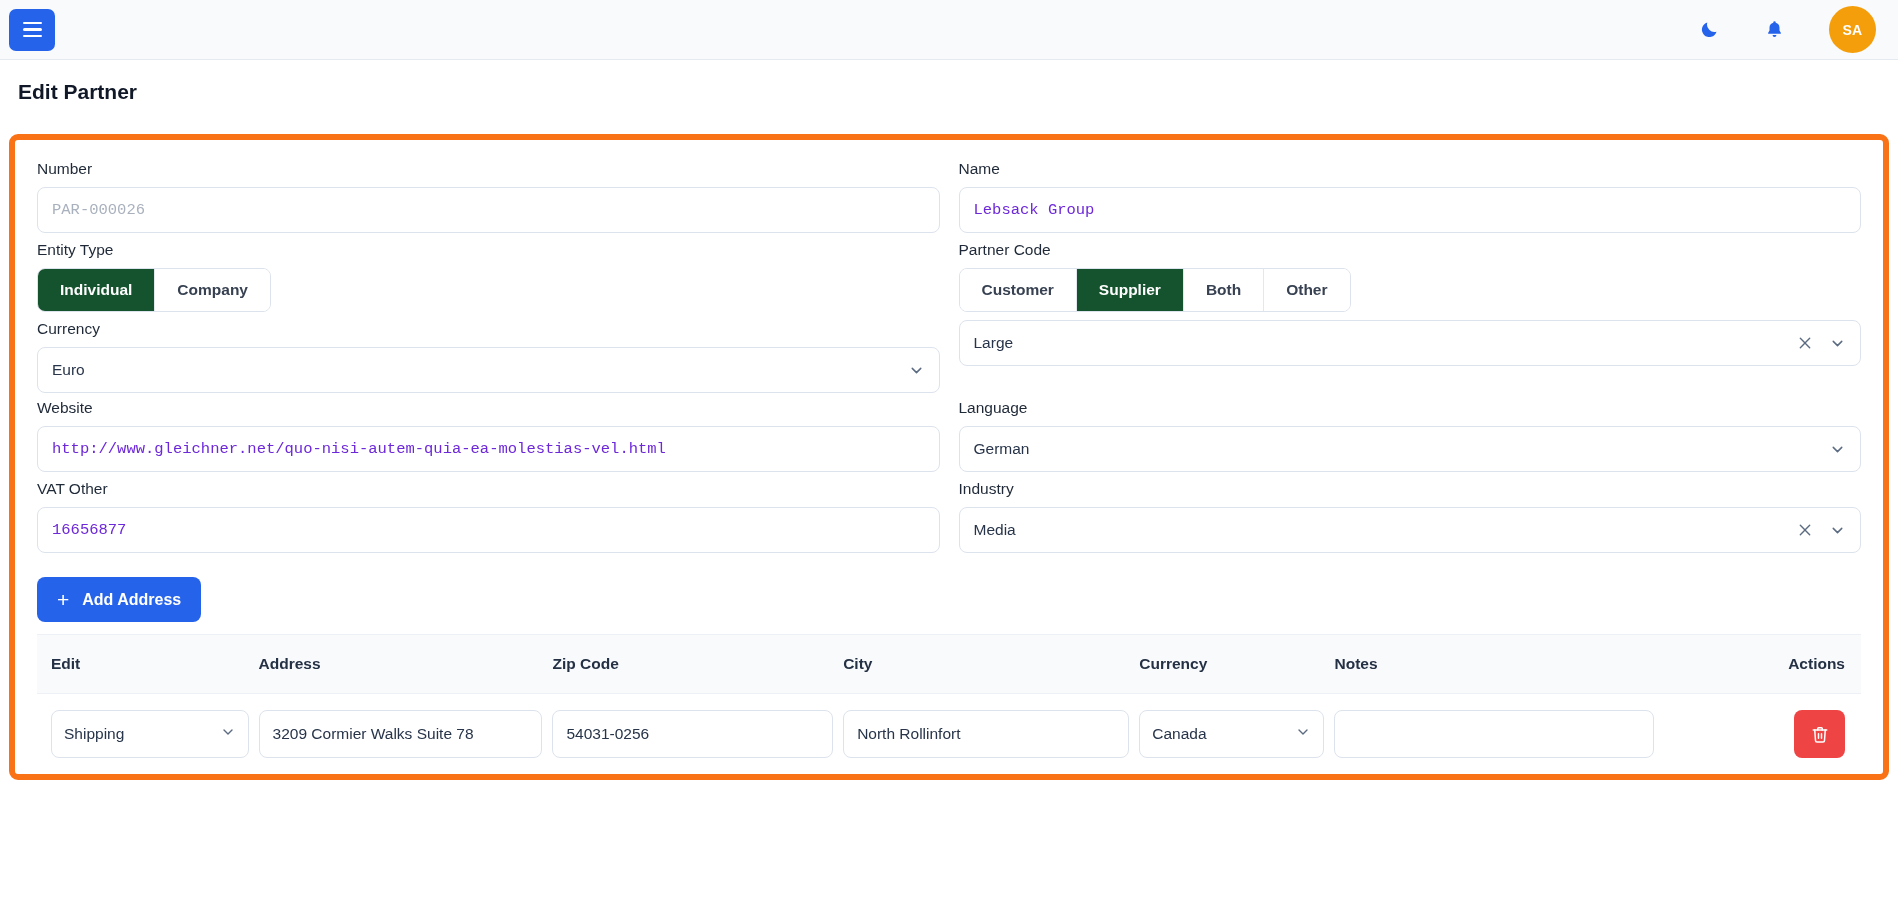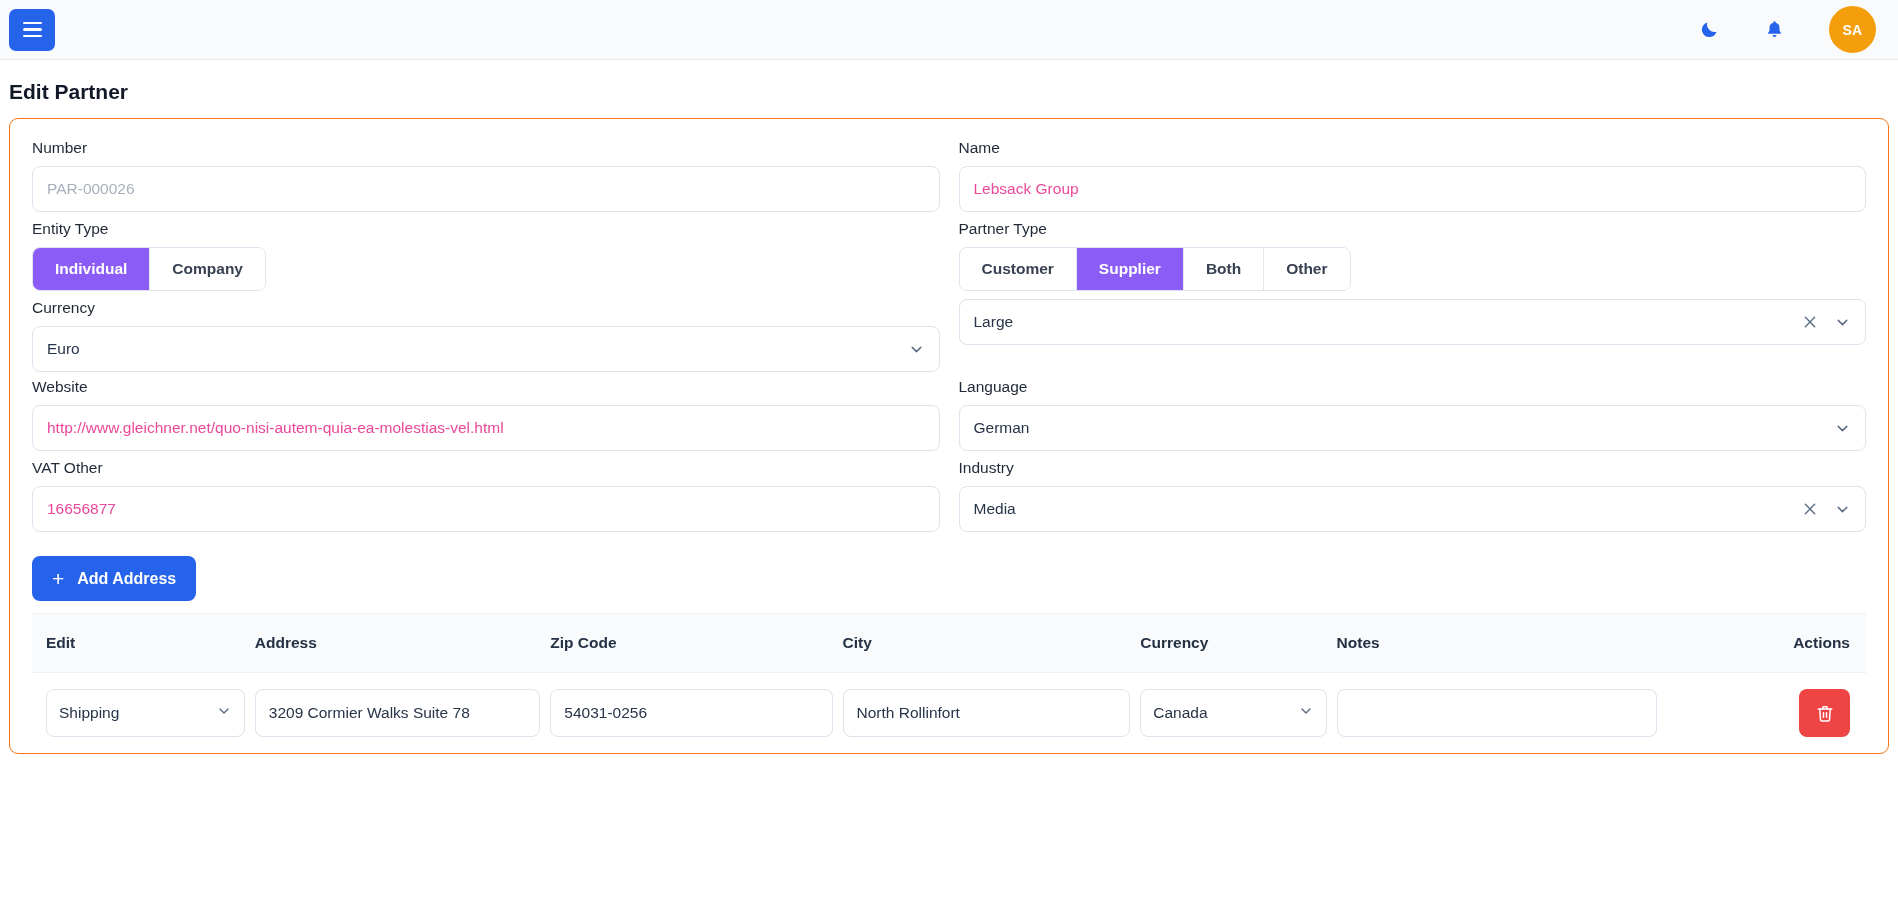--- a/index.html
+++ b/index.html
@@ -71,28 +71,28 @@
     justify-content: center;
     letter-spacing: .3px;
     cursor: pointer;
   }
 
   
   .page-title {
     font-size: 21px;
     font-weight: 700;
     color: #111827;
-    padding: 20px 0 14px 9px;
+    padding: 20px 0 14px 18px;
   }
 
   
   .card {
-    margin: 0 9px;
-    background: #ffffff;
-    border: 1px solid #f97316;
+    margin: 16px 9px;
+    background: #ffffff;
+    border: 6px solid #f97316;
     border-radius: 9px;
     padding: 20px 22px 0 22px;
   }
 
   .form-grid {
     display: grid;
     grid-template-columns: 1fr 1fr;
     column-gap: 19px;
   }
 
@@ -104,22 +104,22 @@
     margin-bottom: 9px;
   }
 
   .text-input {
     width: 100%;
     height: 46px;
     border: 1px solid #dde3ec;
     border-radius: 8px;
     padding: 12px 14px;
     font-size: 15.5px;
-    font-family: Liberation Sans, sans-serif;
-    color: #ec4899;
+    font-family: Liberation Mono, monospace;
+    color: #6d28d9;
     background: #ffffff;
     outline: none;
   }
   .text-input::placeholder { color: #a9b1bd; }
 
   
   .segmented {
     display: inline-flex;
     border: 1px solid #dde3ec;
     border-radius: 8px;
@@ -135,21 +135,21 @@
     font-weight: 700;
     font-family: "Liberation Sans", sans-serif;
     color: #374151;
     cursor: pointer;
     border-right: 1px solid #e3e8ef;
     display: flex;
     align-items: center;
   }
   .segmented .seg:last-child { border-right: none; }
   .segmented .seg.active {
-    background: #8b5cf6;
+    background: #14532d;
     color: #ffffff;
   }
 
   
   .select-wrap {
     position: relative;
     width: 100%;
     height: 44px;
   }
   .select-box {
@@ -319,21 +319,21 @@
 
     <div class="field">
       <label class="field-label">Entity Type</label>
       <div class="segmented">
         <button class="seg active">Individual</button>
         <button class="seg">Company</button>
       </div>
     </div>
 
     <div class="field">
-      <label class="field-label">Partner Type</label>
+      <label class="field-label">Partner Code</label>
       <div class="segmented">
         <button class="seg">Customer</button>
         <button class="seg active">Supplier</button>
         <button class="seg">Both</button>
         <button class="seg">Other</button>
       </div>
     </div>
 
     <div class="field">
       <label class="field-label">Currency</label>

